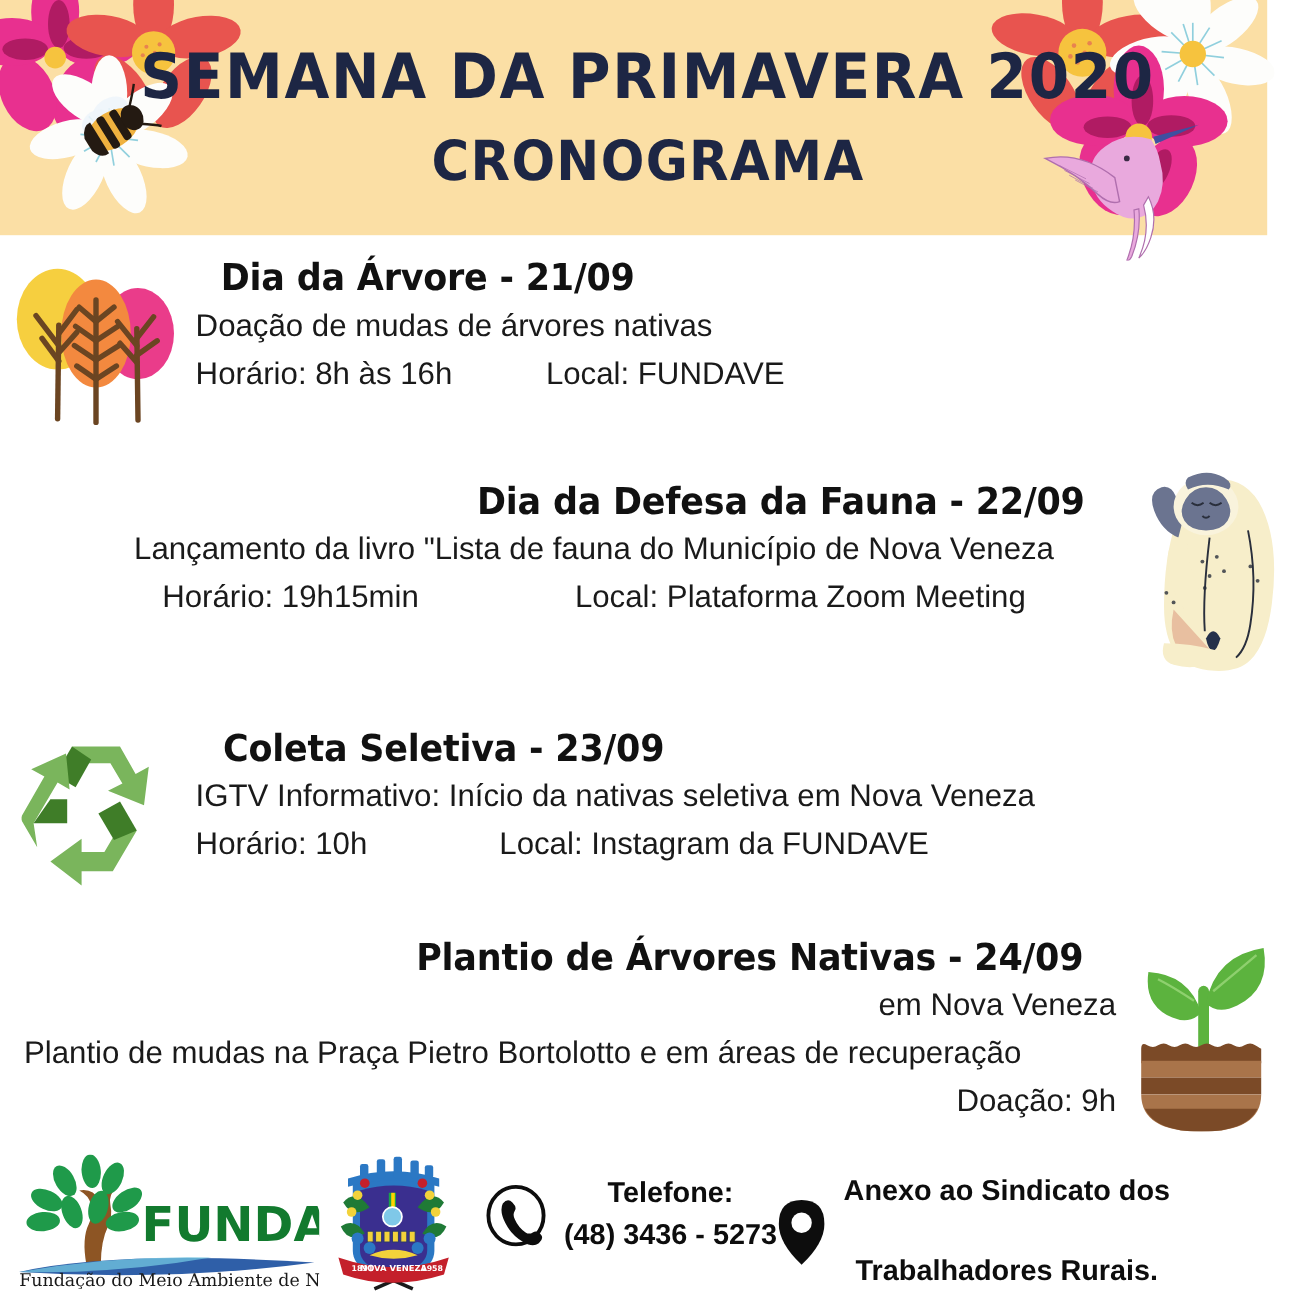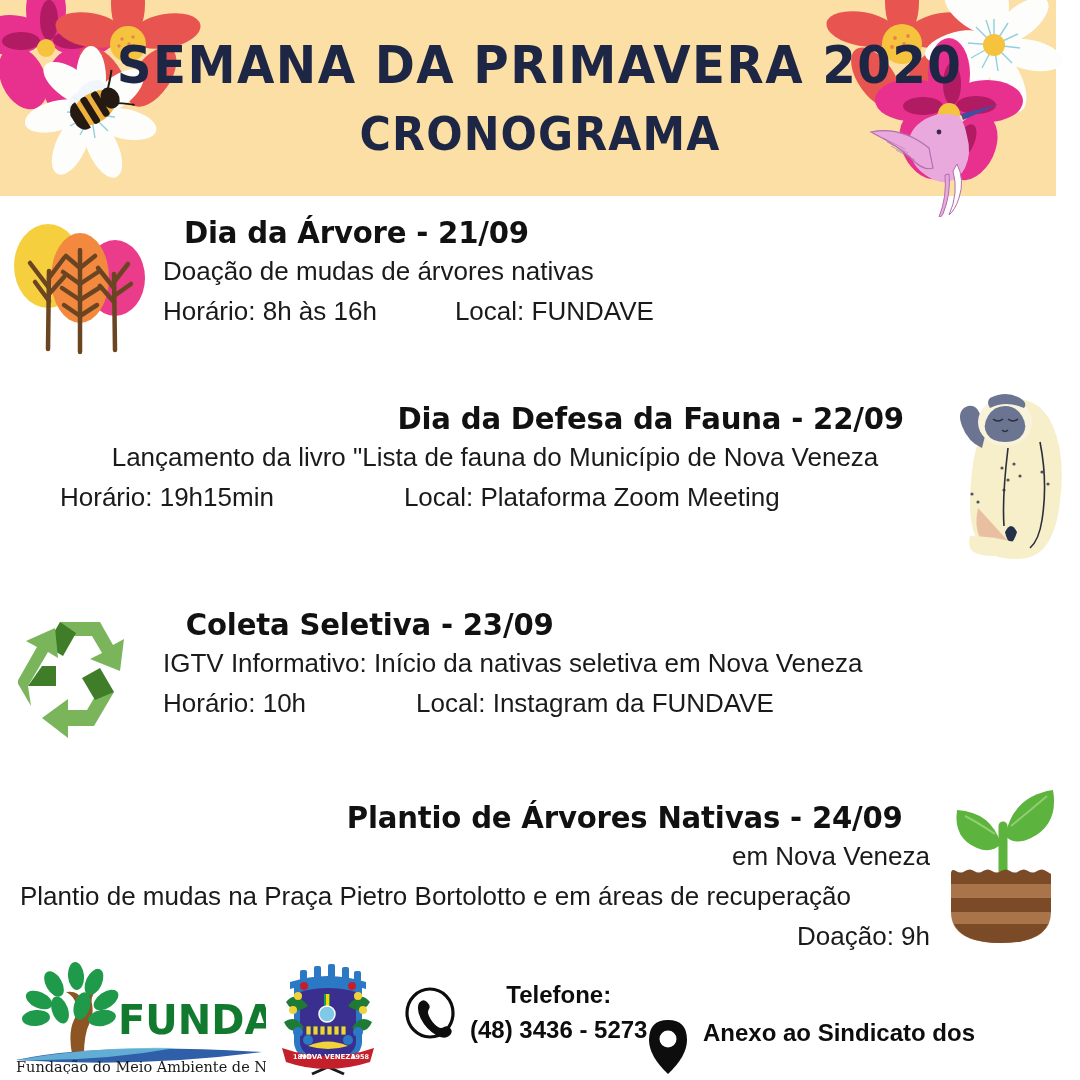--- a/index.html
+++ b/index.html
@@ -100,21 +100,21 @@
 
   
   #event-3 { top: 398px; }
   #event-3 .ev-art  { left: 18px;  top: 14px; width: 125px; height: 135px; }
   #event-3 .ev-text { left: 163px; top: 12px; width: 760px; }
   #event-3 .gap     { display: inline-block; width: 110px; }
 
   
   #event-4 { top: 578px; }
   #event-4 .ev-art  { right: 14px; top: 4px; width: 125px; height: 165px; }
-  #event-4 .ev-text { left: 20px;  top: 6px; width: 910px; margin-top: 19px; }
+  #event-4 .ev-text { left: 20px;  top: 6px; width: 910px; }
 
   
   .footer {
     position: absolute; left: 0; bottom: 0;
     width: 1080px; height: 122px;
     display: flex; align-items: center;
   }
   .fundave-logo { position: absolute; left: 14px; top: 4px; width: 252px; height: 112px; }
   .brasao       { position: absolute; left: 276px; top: 2px; width: 104px; height: 116px; }
 
@@ -130,21 +130,21 @@
     font-family: "Liberation Sans", sans-serif;
     font-weight: 700;
     font-size: 24px;
     color: #0d0d0d;
     line-height: 1.45;
   }
   .contact-txt .l1 { display: block; }
   .contact-txt .l2 { display: block; }
   .phone-block .l1 { text-align: center; }
   .phone-block .l2 { text-align: left; }
-  .addr-block .l1 { text-align: left; margin-top: 40px; }
+  .addr-block .l1 { text-align: left; }
   .addr-block .l2 { text-align: center; margin-top: 32px; }
 </style>
 </head>
 <body>
 
 <div class="poster">
 
   <div class="header">
 
     <svg class="deco-left" viewBox="0 0 230 215">
@@ -384,21 +384,21 @@
           <circle cx="62" cy="104" r="1.6"></circle>
             <circle cx="100" cy="86" r="1.6"></circle>
           <circle cx="106" cy="98" r="1.6"></circle>
             <circle cx="30" cy="108" r="1.6"></circle>
           <circle cx="36" cy="116" r="1.6"></circle>
         </g>
       </svg>
       <div class="ev-text">
         <div class="ev-title tr">Dia da Defesa da Fauna - 22/09</div>
         <div class="ev-line tc">Lançamento da livro "Lista de fauna do Município de Nova Veneza</div>
-        <div class="ev-line ev-row" style="">
+        <div class="ev-line ev-row" style="justify-content:center">
           <span>Horário: 19h15min</span>
           <span class="gap"></span>
           <span>Local: Plataforma Zoom Meeting</span>
         </div>
       </div>
     </div>
 
     <div class="event" id="event-3">
       <svg class="ev-art" viewBox="0 0 125 135">
         <g>

